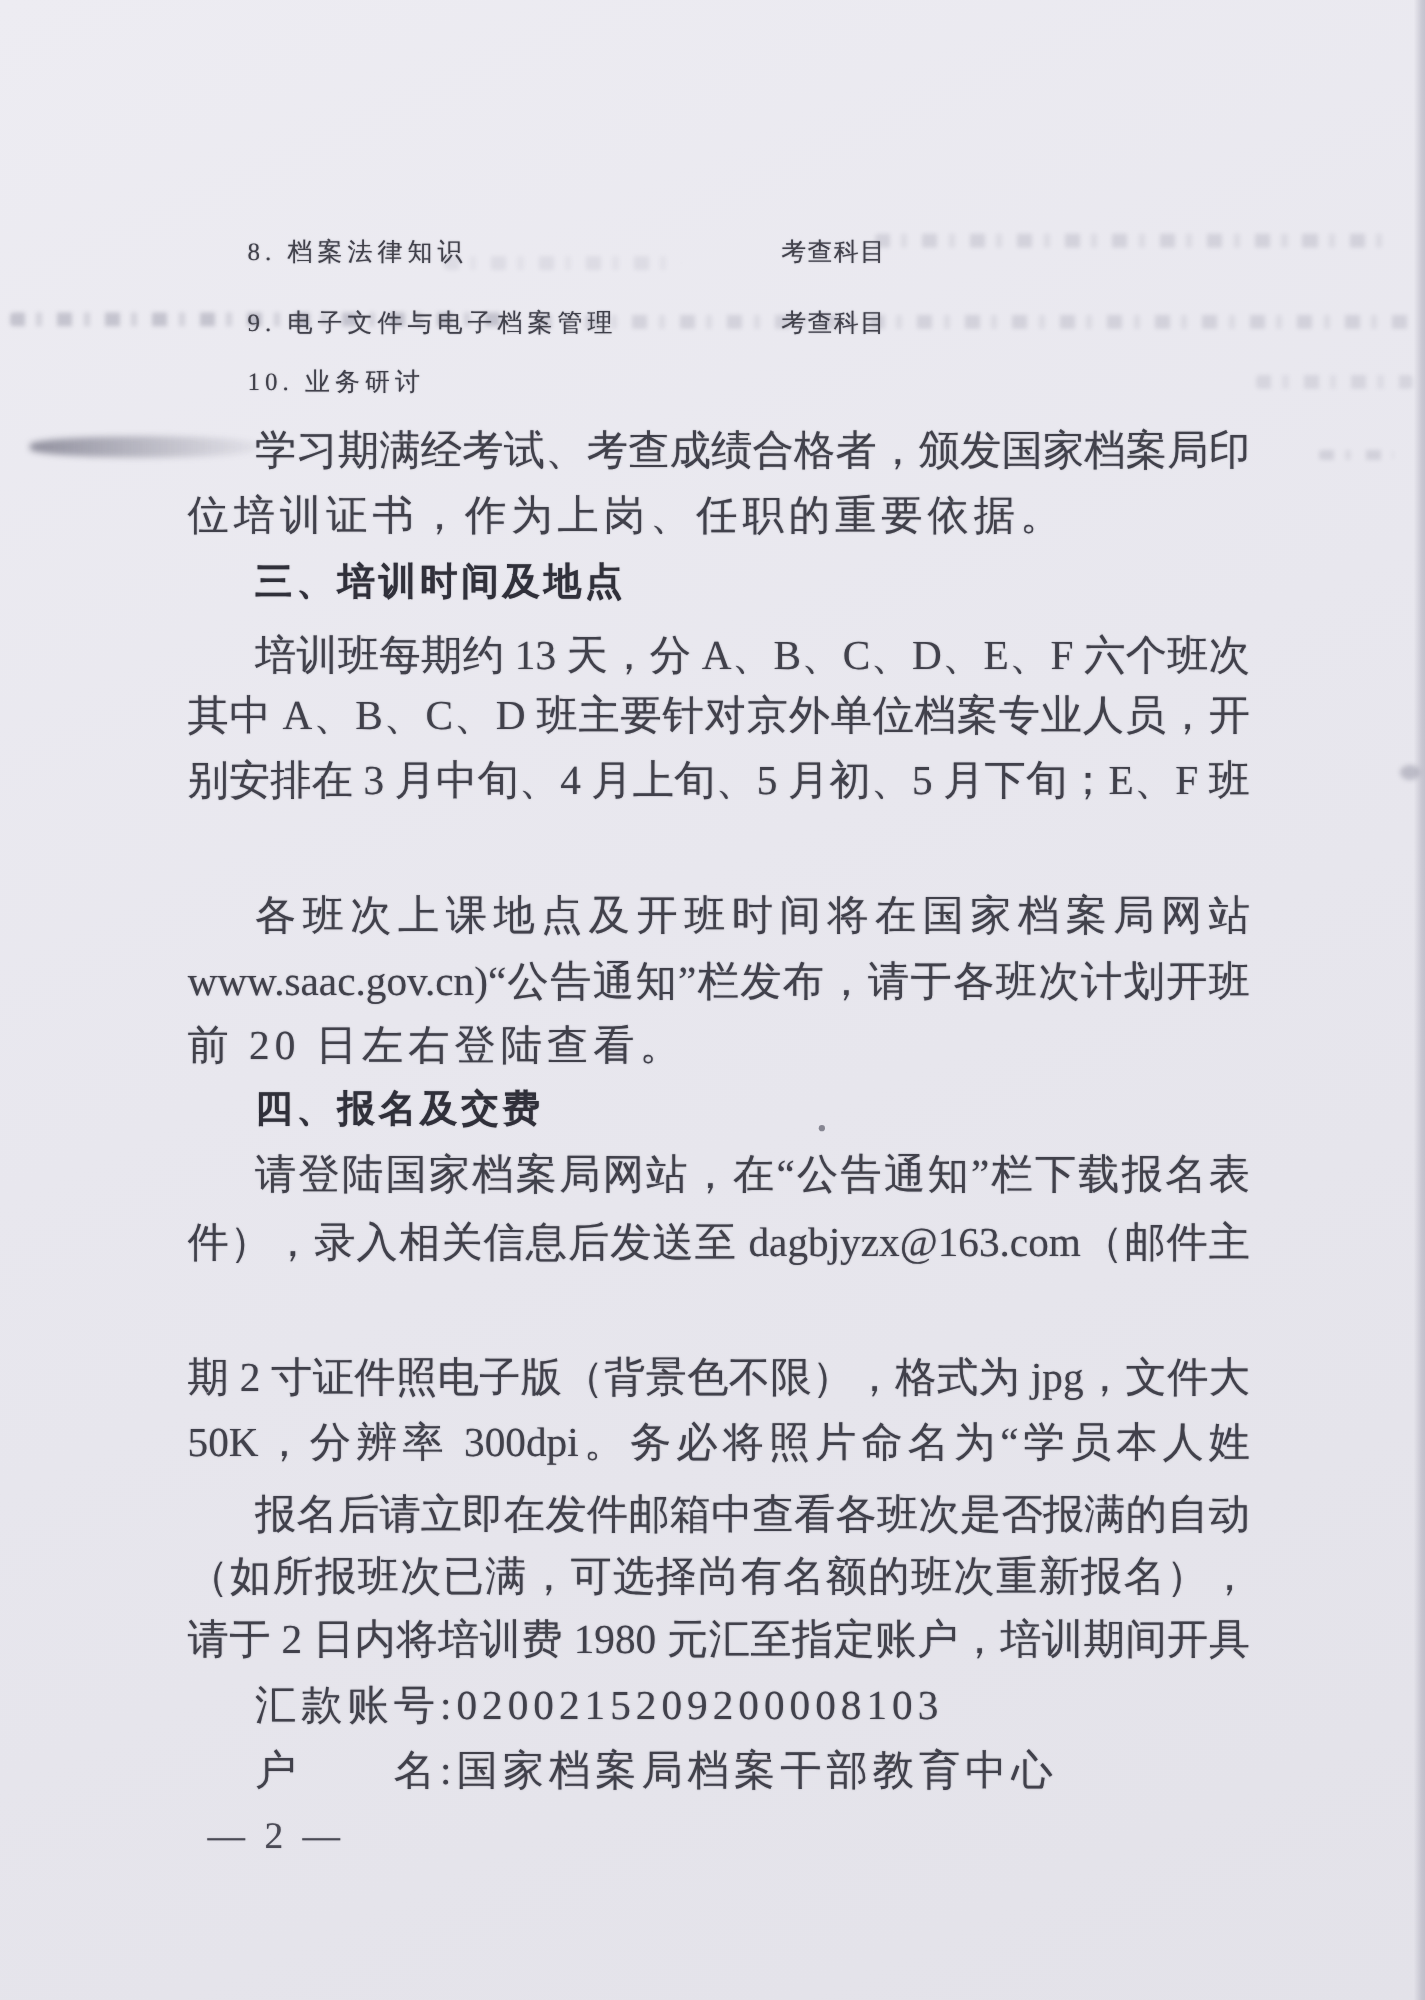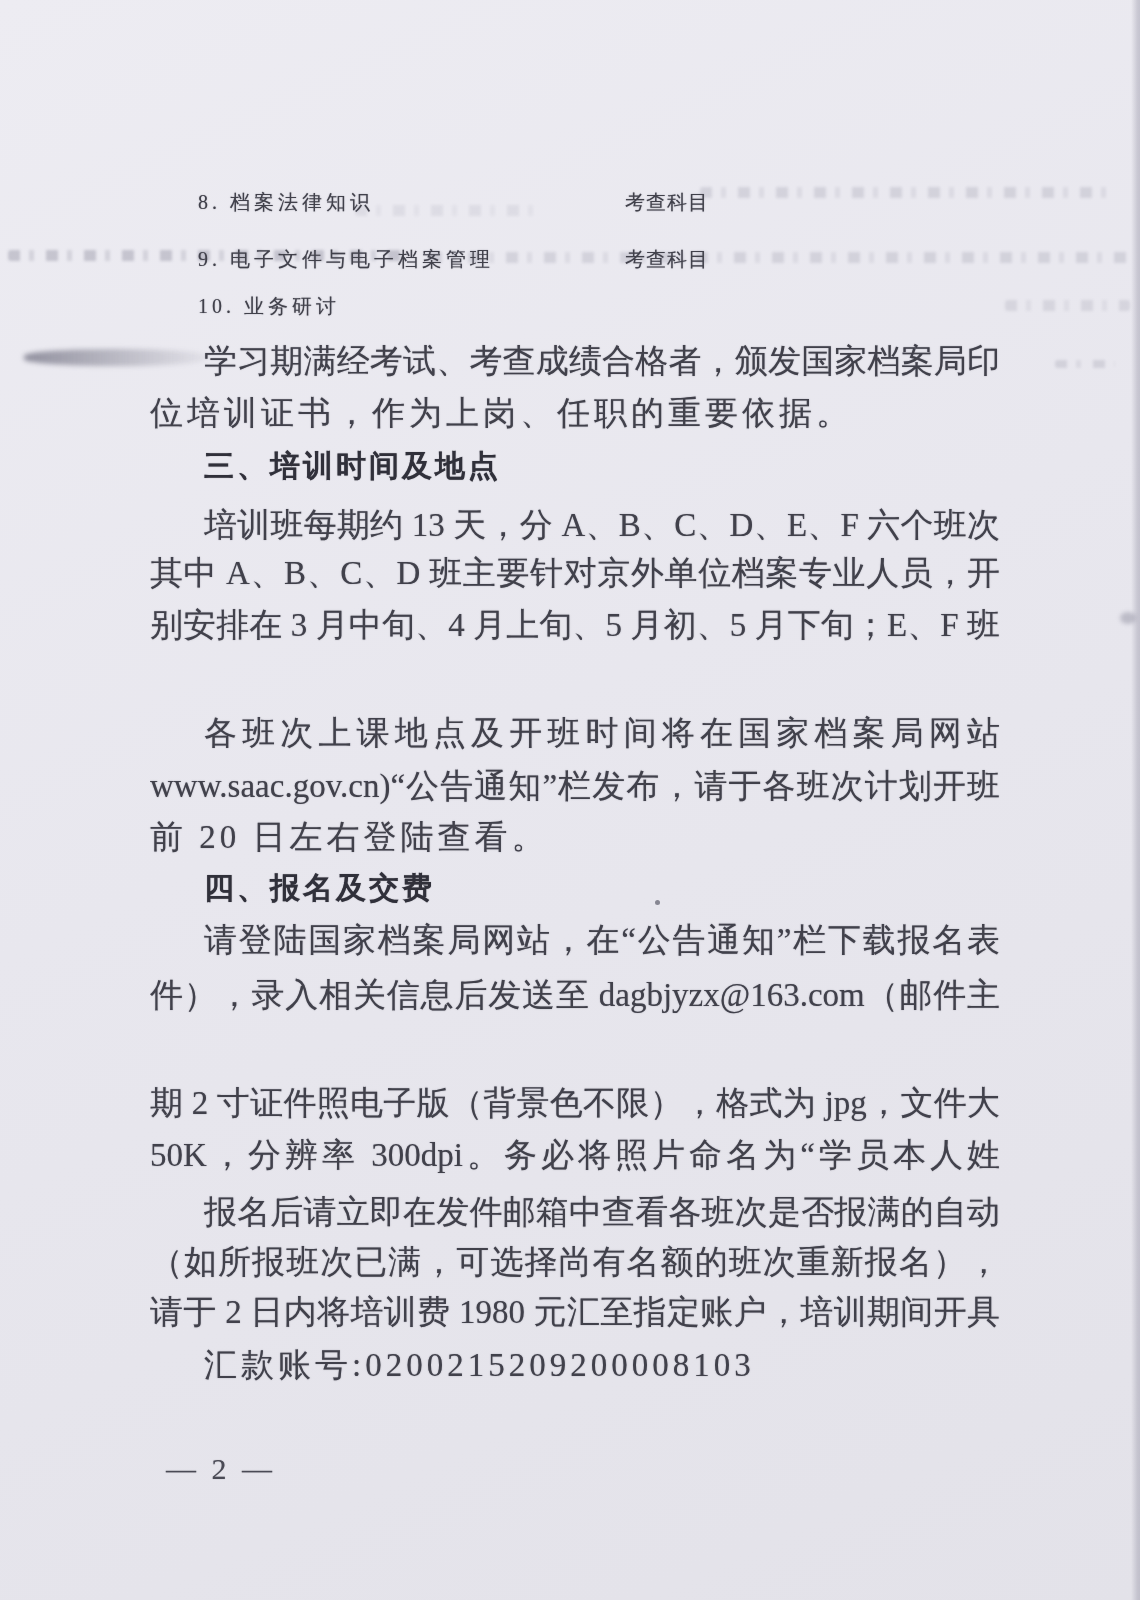--- a/index.html
+++ b/index.html
@@ -121,16 +121,17 @@
 
   <div class="ln heading" style="top:867px;">四、报名及交费</div>
   <div class="ln just indent" style="top:919px;">请登陆国家档案局网站，在“公告通知”栏下载报名表（见附</div>
   <div class="ln just" style="top:974px;">件），录入相关信息后发送至 dagbjyzx@163.com（邮件主题和附件</div>
   <div class="ln just" style="top:1082px;">期 2 寸证件照电子版（背景色不限），格式为 jpg，文件大小 30—</div>
   <div class="ln just" style="top:1134px;">50K，分辨率 300dpi。务必将照片命名为“学员本人姓名.jpg”。</div>
   <div class="ln just indent" style="top:1191px;">报名后请立即在发件邮箱中查看各班次是否报满的自动回复</div>
   <div class="ln just" style="top:1241px;">（如所报班次已满，可选择尚有名额的班次重新报名），如报名成功，</div>
   <div class="ln just" style="top:1291px;">请于 2 日内将培训费 1980 元汇至指定账户，培训期间开具发票。</div>
   <div class="ln plain" style="top:1344px;text-indent:54px;">汇款账号:0200215209200008103</div>
+  <div class="ln plain" style="top:1396px;text-indent:54px;">户　　名:国家档案局档案干部教育中心</div>
 
   <div class="pageno">— 2 —</div>
 
 </div>
 
 </body></html>

